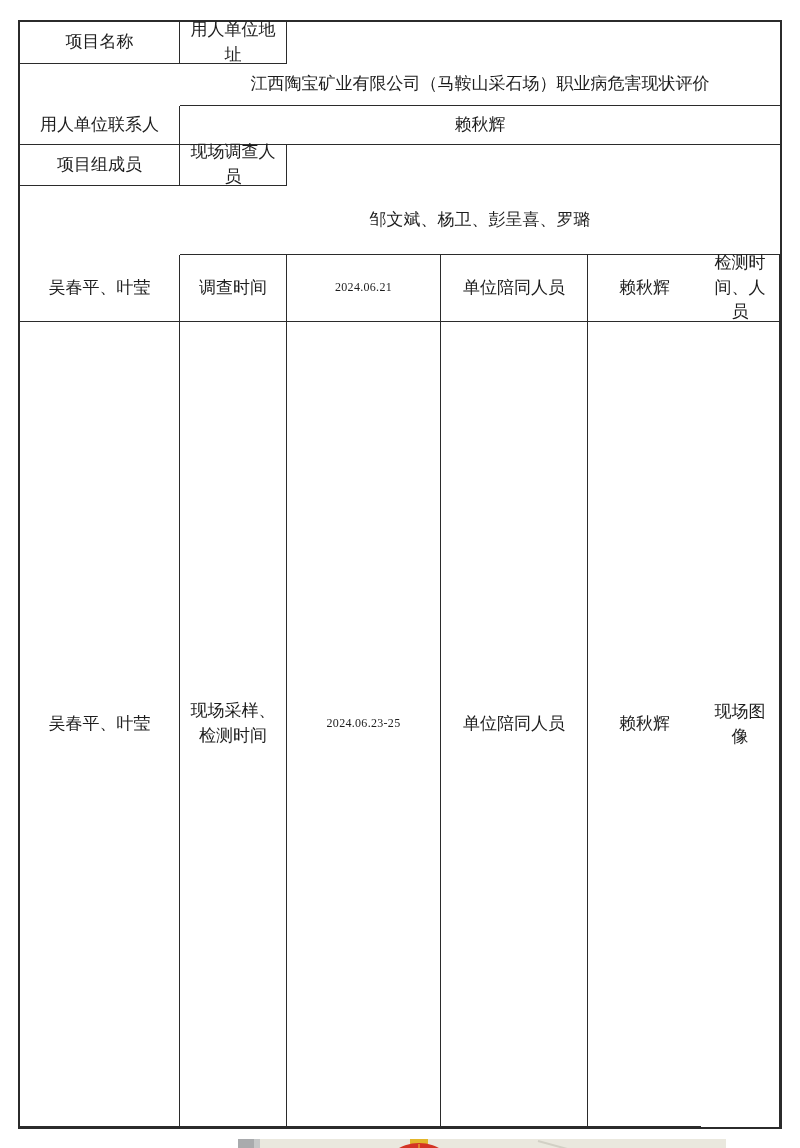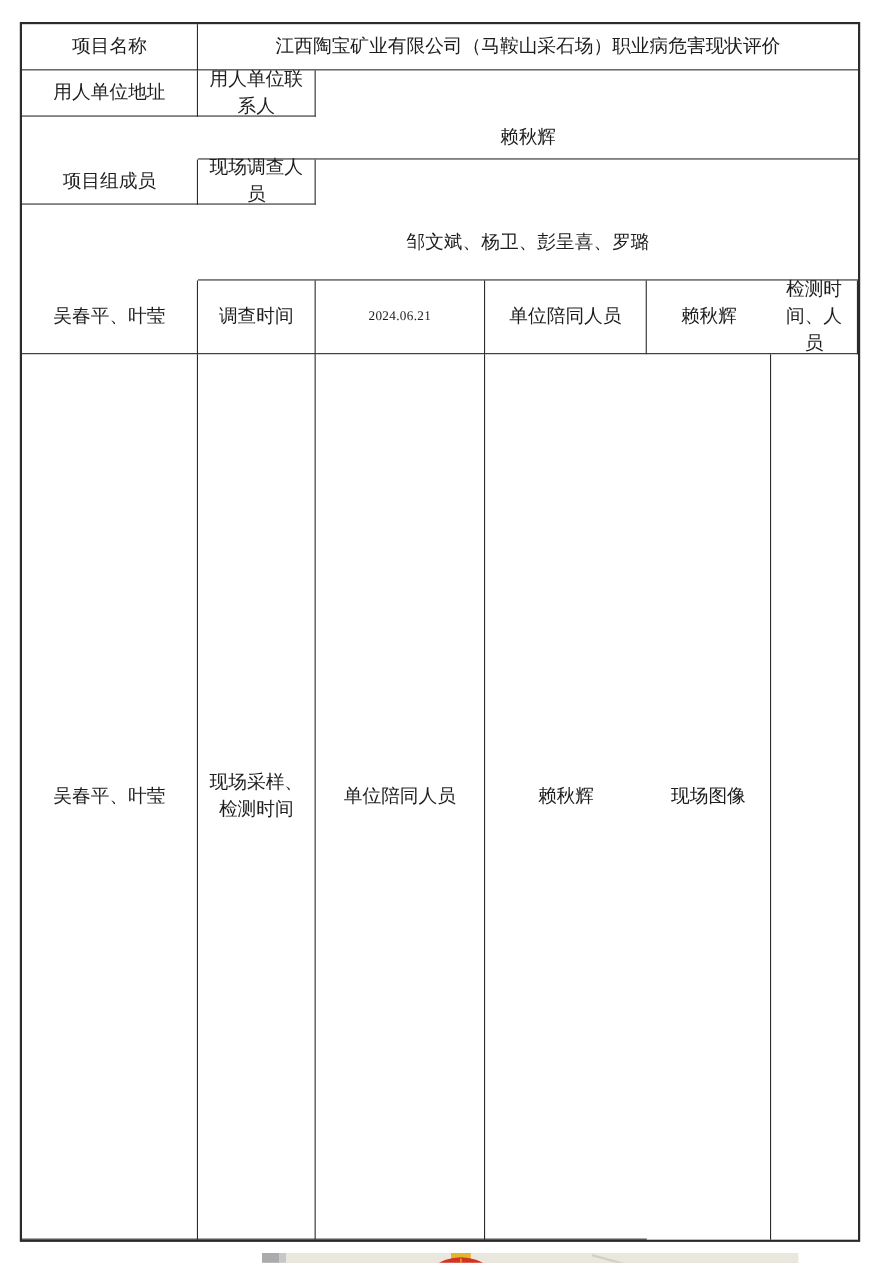--- a/index.html
+++ b/index.html
@@ -46,40 +46,41 @@
     text-align:left;line-height:27px;
     font-family:"Liberation Serif","DejaVu Serif",serif;
   }
 </style>
 </head>
 <body>
 
 <div class="doc-table">
 
   <div class="cell">项目名称</div>
+  <div class="cell">用人单位地址</div>
+
   <div class="cell span5 noright">江西陶宝矿业有限公司（马鞍山采石场）职业病危害现状评价</div>
-
-  <div class="cell">用人单位地址</div>
 
   <div class="cell">用人单位联系人</div>
   <div class="cell span5 noright">赖秋辉</div>
 
   <div class="cell">项目组成员</div>
   <div class="cell">现场调查人员</div>
 
   <div class="cell span5 noright">邹文斌、杨卫、彭呈喜、罗璐</div>
   <div class="cell">吴春平、叶莹</div>
   <div class="cell">调查时间</div>
   <div class="cell date">2024.06.21</div>
   <div class="cell">单位陪同人员</div>
   <div class="cell noright">赖秋辉</div>
 
   <div class="cell">检测时间、人员</div>
   <div class="cell">吴春平、叶莹</div>
   <div class="cell">现场采样、检测时间</div>
+  <div class="cell date">2024.06.23-25</div>
   <div class="cell">单位陪同人员</div>
   <div class="cell noright">赖秋辉</div>
 
   <div class="cell nobottom">现场图像</div>
   <div class="cell span5 noright nobottom photo-cell">
 
     <div class="photo" id="photo-group">
       <svg width="488" height="366" viewBox="0 0 488 366" xmlns="http://www.w3.org/2000/svg">
         <defs>
           <pattern id="p1-brick" width="28" height="12" patternUnits="userSpaceOnUse">

